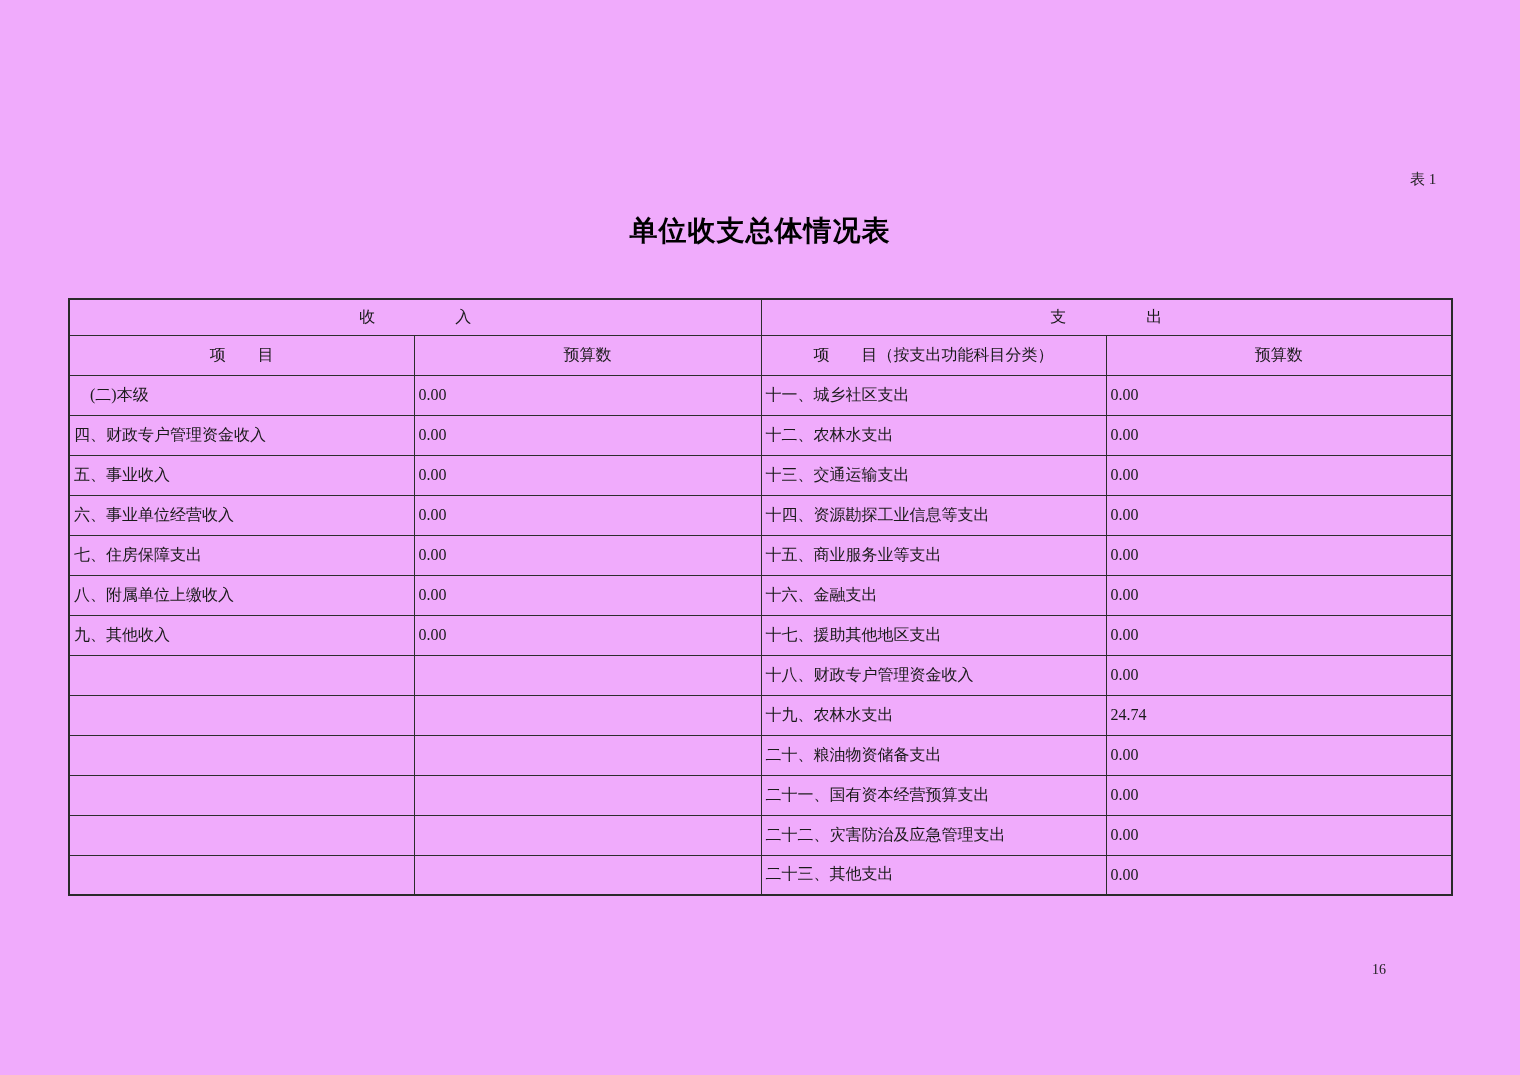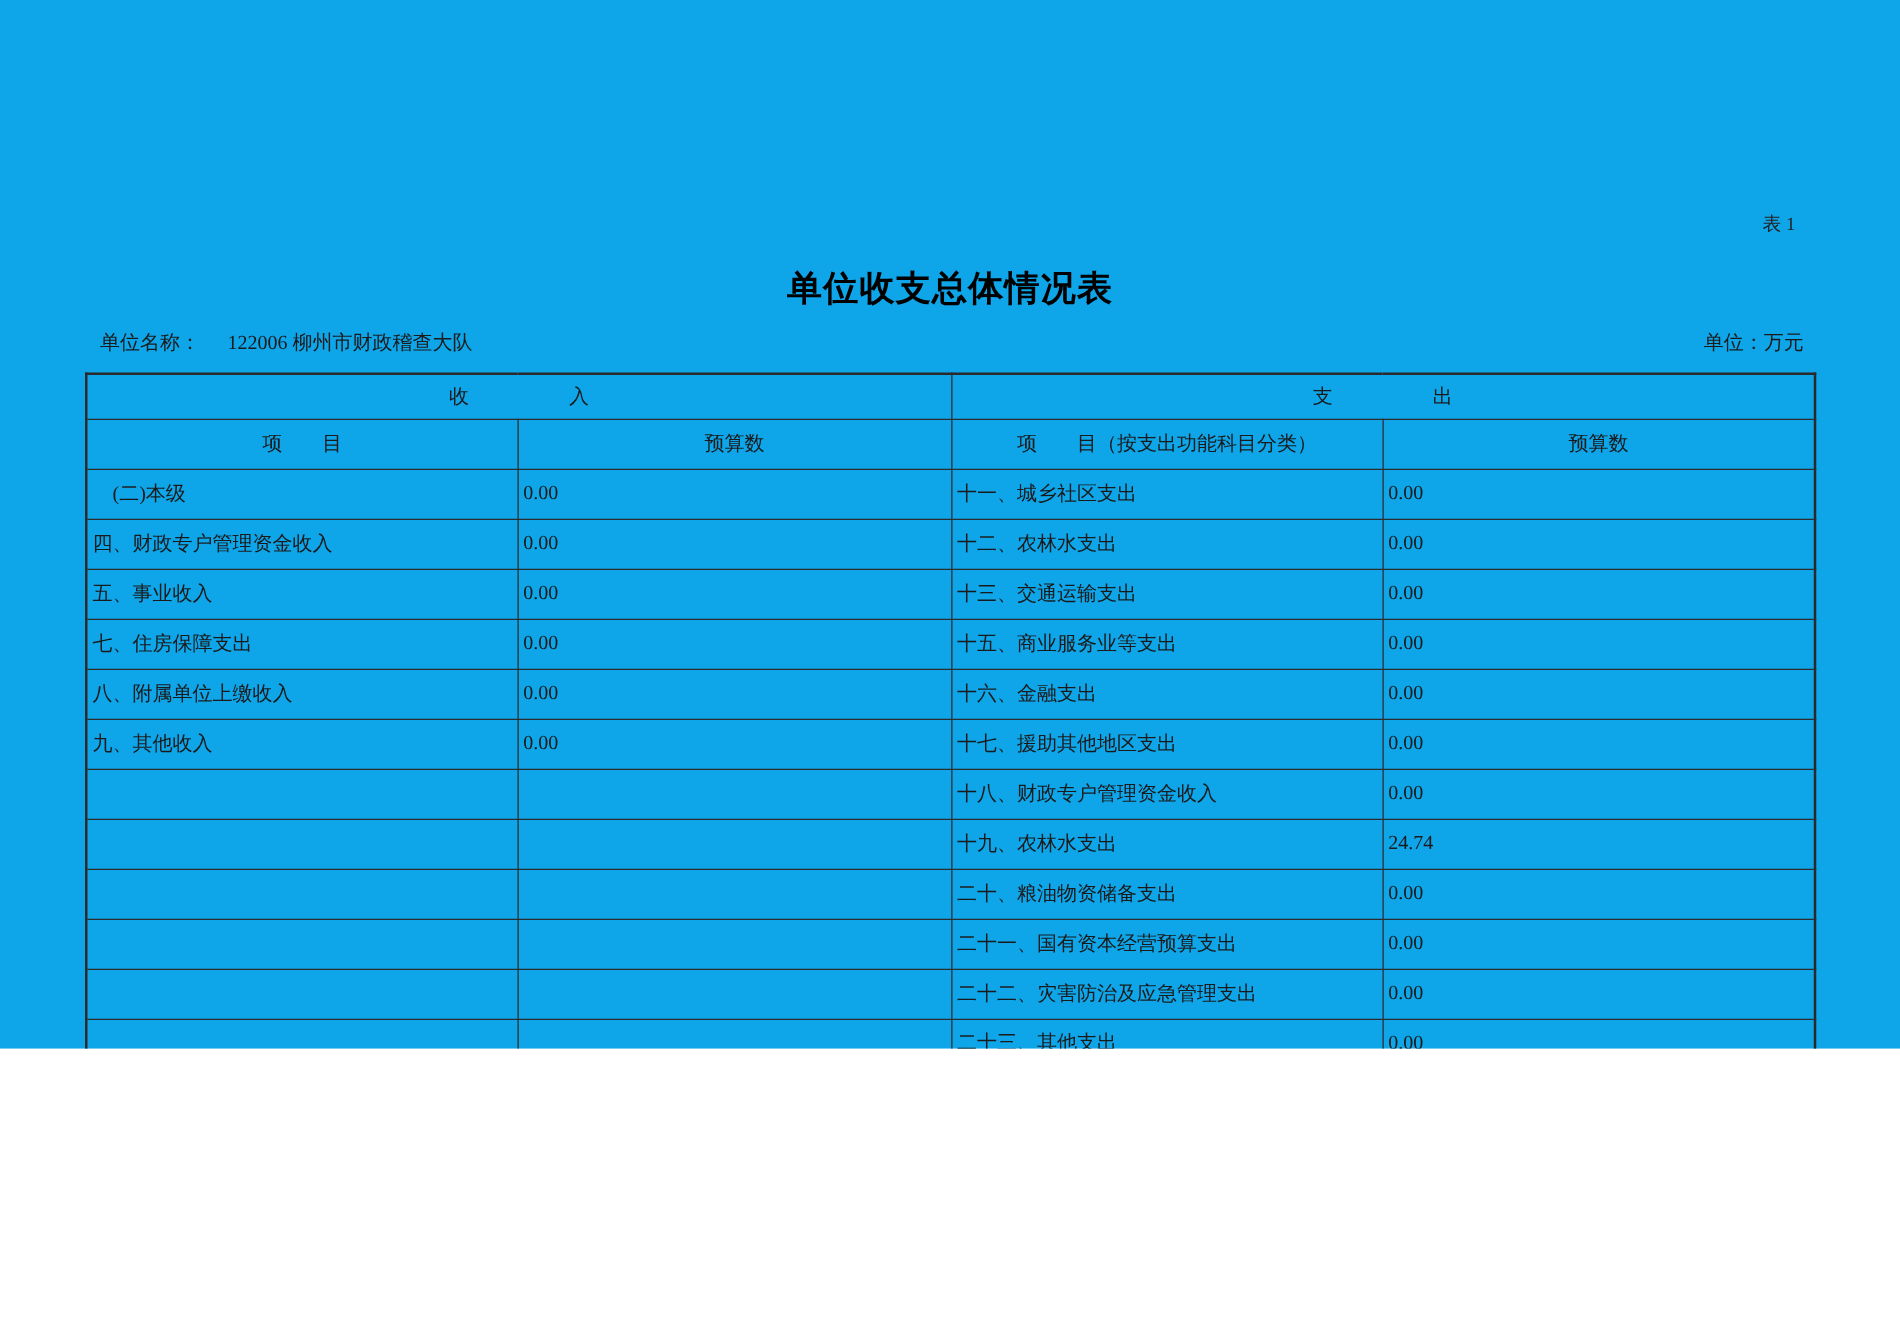--- a/index.html
+++ b/index.html
@@ -3,22 +3,22 @@
 <meta charset="utf-8">
 <style>
   html, body {
     margin: 0;
     padding: 0;
     background: #ffffff;
   }
   .page {
     position: relative;
     width: 1520px;
-    height: 839px;
-    background: #0ea5e9;
+    height: 1075px;
+    background: #f0abfc;
     color: #111111;
     font-family: "Liberation Serif", "DejaVu Serif", serif;
     overflow: hidden;
   }
   .table-tag {
     position: absolute;
     top: 170px;
     left: 1410px;
     font-size: 15px;
     color: #222;
@@ -93,24 +93,20 @@
 </style>
 </head>
 <body>
 
 <div class="page">
 
   <div class="table-tag">表 1</div>
 
   <h1 class="doc-title">单位收支总体情况表</h1>
 
-  <div class="meta-row">
-    <span>单位名称：</span><span class="unit-name-value">122006 柳州市财政稽查大队</span>
-    <span class="money-unit">单位：万元</span>
-  </div>
 
   <table class="budget-table">
     <colgroup>
       <col style="width:345px">
       <col style="width:347px">
       <col style="width:345px">
       <col style="width:346px">
     </colgroup>
     <tbody>
       <tr class="section-header-row">
@@ -136,20 +132,26 @@
         <td class="item-cell">十二、农林水支出</td>
         <td class="value-cell">0.00</td>
       </tr>
       <tr class="data-row">
         <td class="item-cell">五、事业收入</td>
         <td class="value-cell">0.00</td>
         <td class="item-cell">十三、交通运输支出</td>
         <td class="value-cell">0.00</td>
       </tr>
       <tr class="data-row">
+        <td class="item-cell">六、事业单位经营收入</td>
+        <td class="value-cell">0.00</td>
+        <td class="item-cell">十四、资源勘探工业信息等支出</td>
+        <td class="value-cell">0.00</td>
+      </tr>
+      <tr class="data-row">
         <td class="item-cell">七、住房保障支出</td>
         <td class="value-cell">0.00</td>
         <td class="item-cell">十五、商业服务业等支出</td>
         <td class="value-cell">0.00</td>
       </tr>
       <tr class="data-row">
         <td class="item-cell">八、附属单位上缴收入</td>
         <td class="value-cell">0.00</td>
         <td class="item-cell">十六、金融支出</td>
         <td class="value-cell">0.00</td>

